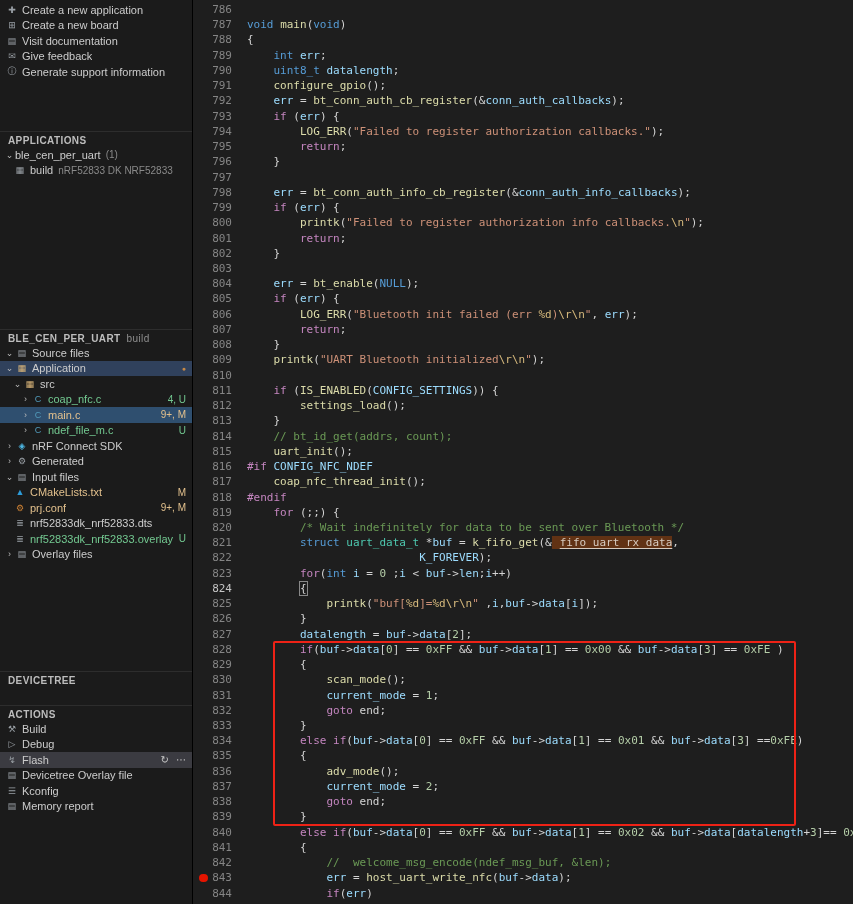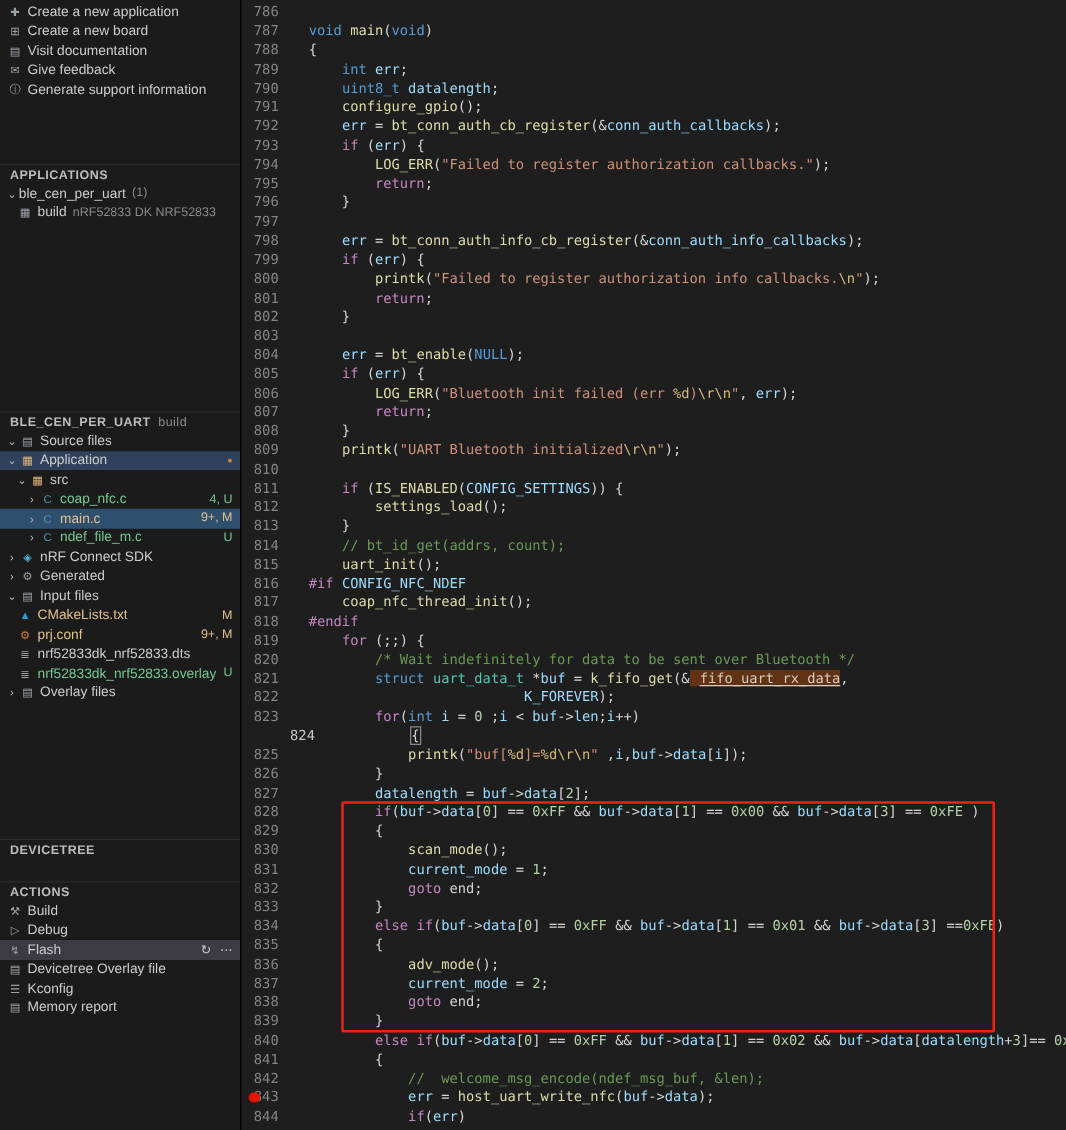--- a/index.html
+++ b/index.html
@@ -22,23 +22,23 @@
   .sp { flex: 1; }
   .badge { font-size: 10px; margin-left: 4px; flex: none; }
   .dot { font-size: 7px; margin-left: 4px; flex: none; }
   .trail { margin-left: 7px; flex: none; color: #c8c8c8; font-size: 10px; }
 
   
   #editor { position: absolute; left: 194px; top: 0; right: 0; bottom: 0; background: #1e1e1e;
             font-family: "DejaVu Sans Mono", monospace; font-size: 11px; line-height: 15.24px; }
   #lines { padding-top: 2px; }
   .line { display: flex; height: 15.24px; }
-  .gutter { width: 50px; flex: none; position: relative; color: #858585; text-align: center;
+  .gutter { width: 50px; flex: none; position: relative; color: #858585; text-align: right;
             padding-right: 12px; user-select: none; }
-  .line.cur .gutter { color: #c6c6c6; margin-left: 29px; }
+  .line.cur .gutter { color: #c6c6c6; }
   .bp { position: absolute; left: 5px; top: 3.5px; width: 8.5px; height: 8.5px; border-radius: 50%; display: inline-block; }
   .code { white-space: pre; flex: 1; padding-left: 3px; color: #d4d4d4; }
 
   .tk-k { color: #c586c0; }
   .tk-t { color: #569cd6; }
   .tk-y { color: #4ec9b0; }
   .tk-f { color: #dcdcaa; }
   .tk-v { color: #9cdcfe; }
   .tk-s { color: #ce9178; }
   .tk-e { color: #d7ba7d; }

